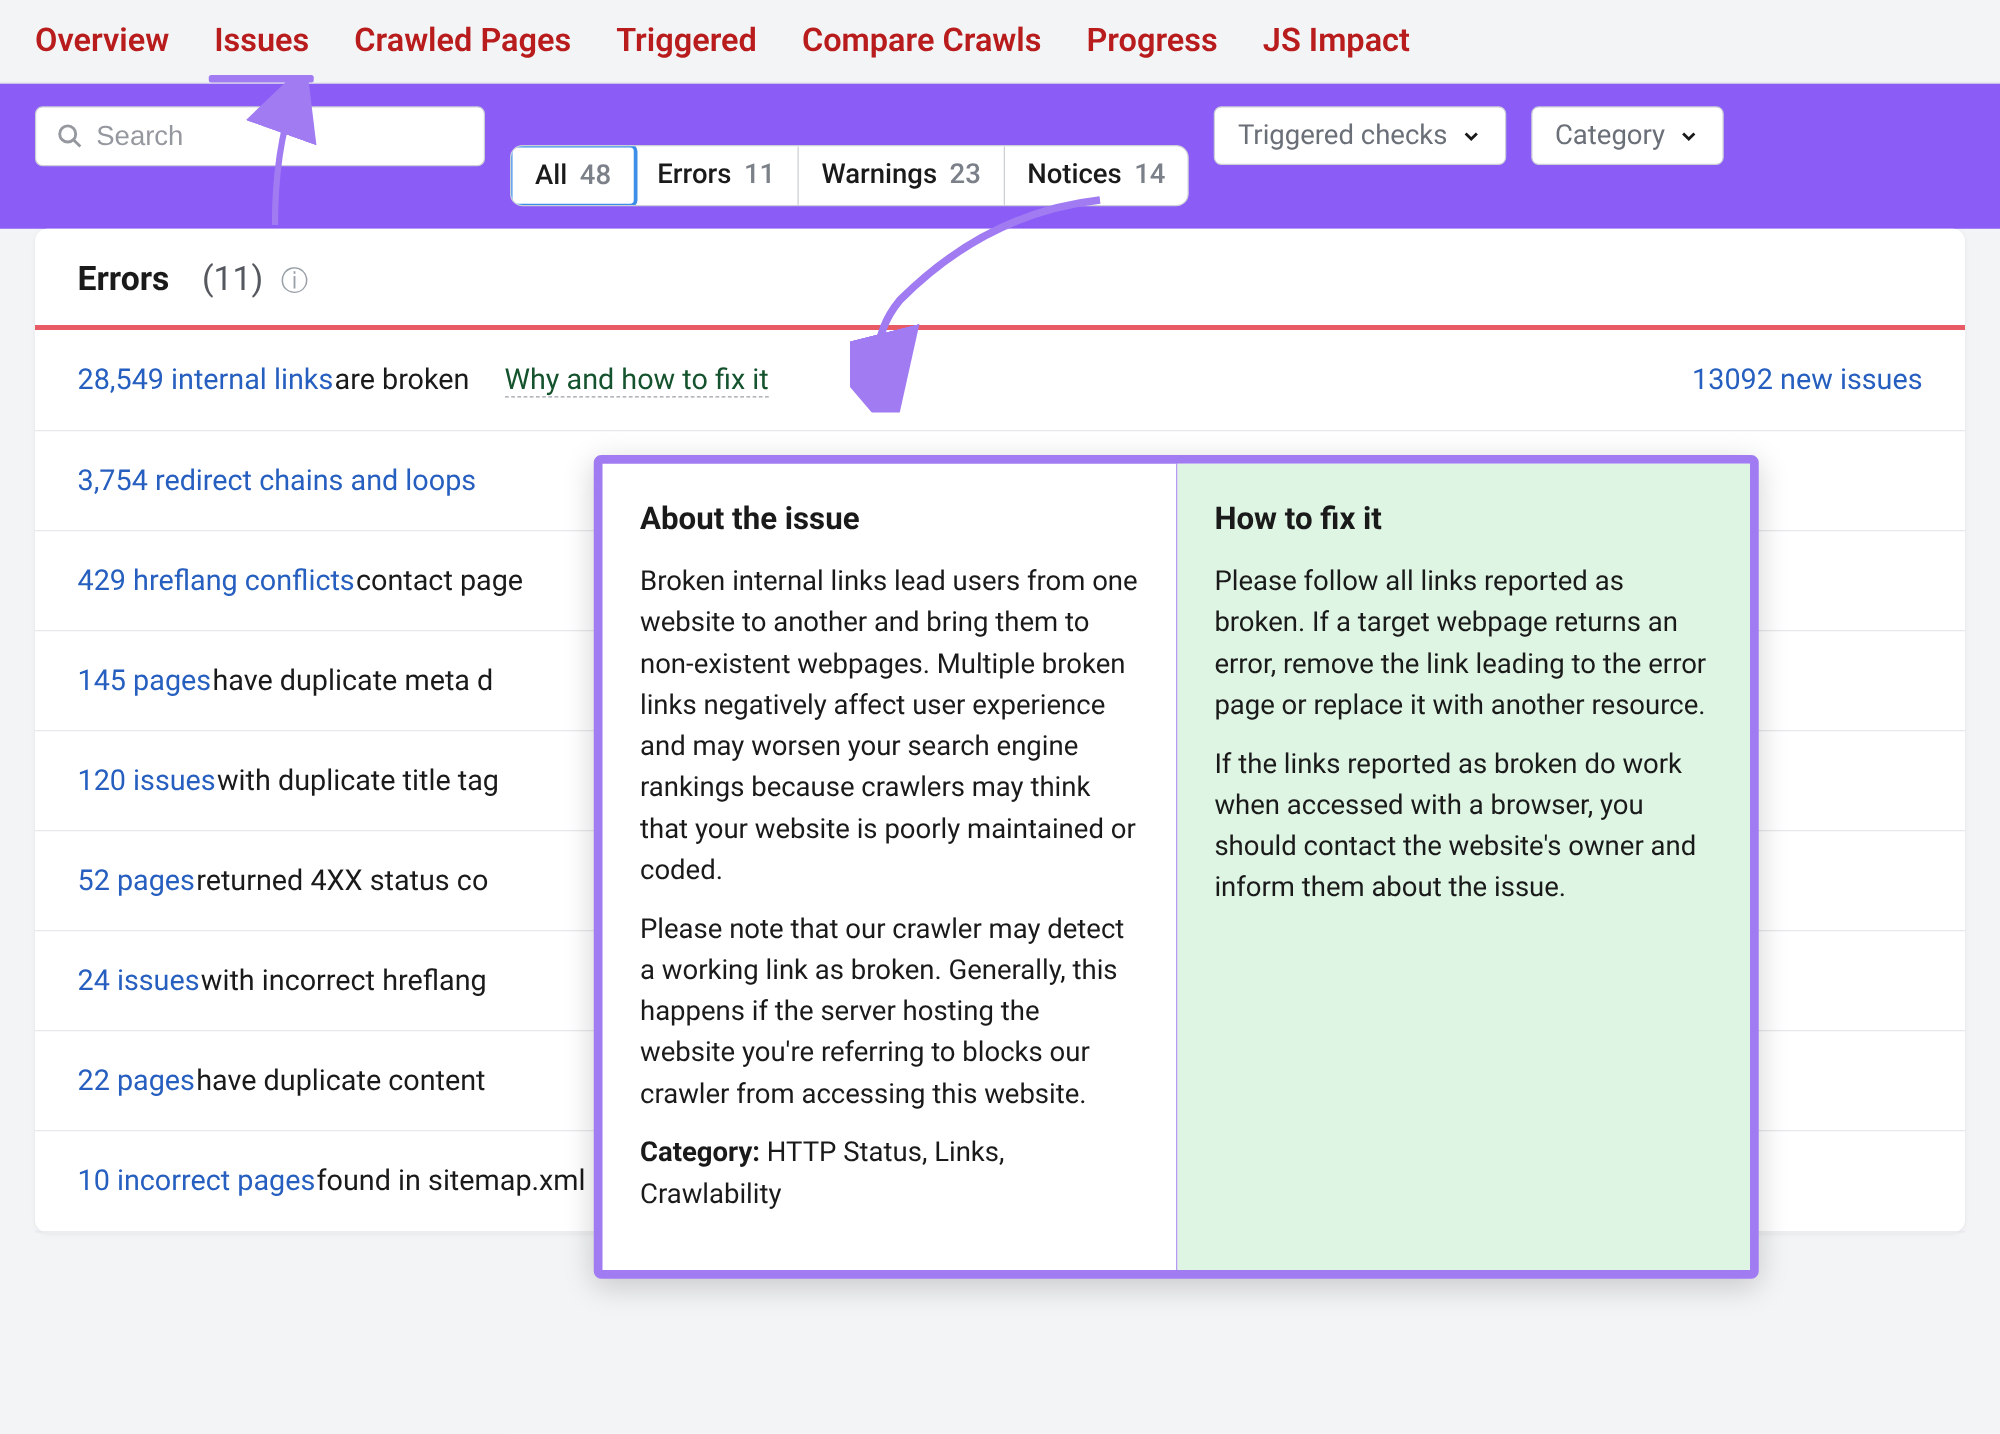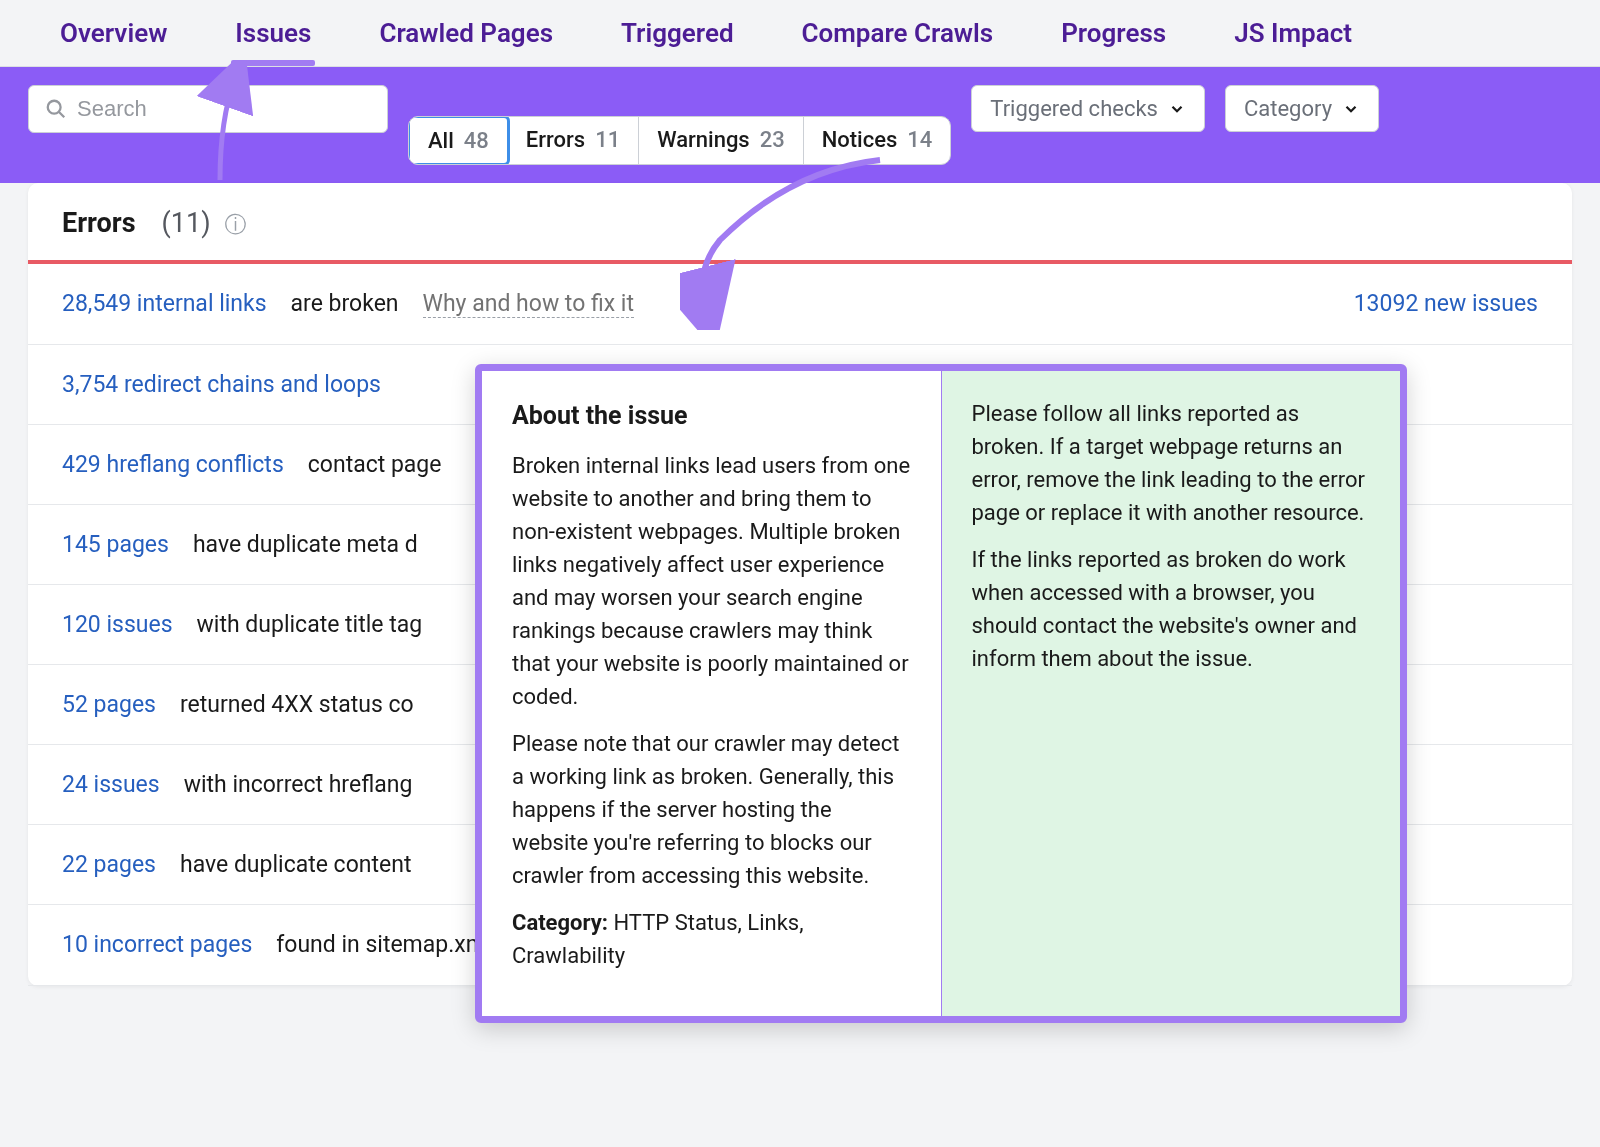--- a/index.html
+++ b/index.html
@@ -17,25 +17,24 @@
   .top-tabs {
     display: flex;
     gap: 36px;
     padding: 18px 28px 0 28px;
     border-bottom: 1px solid #dcdfe3;
     background: #f3f4f6;
   }
   .top-tab {
     font-size: 26px;
     font-weight: 600;
-    color: #4c1d95;
+    color: #b91c1c;
     padding-bottom: 18px;
     cursor: pointer;
     position: relative;
-    margin-left: 32px;
   }
   .top-tab.active::after {
     content: "";
     position: absolute;
     left: -4px; right: -4px; bottom: 0;
     height: 6px;
     background: #a17bf2;
     border-radius: 2px;
   }
 
@@ -131,27 +130,27 @@
 
   .issue-list { }
   .issue-row {
     display: flex;
     align-items: baseline;
     justify-content: space-between;
     padding: 26px 34px;
     border-bottom: 1px solid #e6e8eb;
     font-size: 23px;
   }
-  .issue-left { display:flex; flex-wrap:wrap; gap:24px; align-items: baseline; }
+  .issue-left { display:flex; flex-wrap:wrap; gap:1px; align-items: baseline; }
   .link-blue { color: #265fbf; cursor: pointer; }
   .link-why {
-    color: #737373;
+    color: #14532d;
     border-bottom: 1px dashed #9aa0a8;
     cursor: pointer;
-    margin-left: 0;
+    margin-left: 27px;
   }
   .issue-right { color: #265fbf; cursor: pointer; white-space: nowrap; }
 
   
   .popover {
     position: absolute;
     top: 364px;
     left: 475px;
     width: 932px;
     border: 7px solid #a17bf2;
@@ -309,20 +308,21 @@
   <div class="popover-col left">
     <h3>About the issue</h3>
     <p>Broken internal links lead users from one website to another and bring them to non-existent webpages. Multiple broken links negatively affect user experience and may worsen your search engine rankings because crawlers may think that your website is poorly maintained or coded.</p>
     <p>Please note that our crawler may detect a working link as broken. Generally, this happens if the server hosting the website you're referring to blocks our crawler from accessing this website.</p>
     <p class="cat-line">
       <span class="cat-label">Category:</span>
       <span>HTTP Status, Links, Crawlability</span>
     </p>
   </div>
   <div class="popover-col right">
+    <h3>How to fix it</h3>
     <p>Please follow all links reported as broken. If a target webpage returns an error, remove the link leading to the error page or replace it with another resource.</p>
     <p>If the links reported as broken do work when accessed with a browser, you should contact the website's owner and inform them about the issue.</p>
   </div>
 </div>
 
 <svg class="arrow-svg" style="left:160px; top:60px;" width="120" height="130">
   <defs>
       <marker id="ah1" markerWidth="12" markerHeight="12" refX="6" refY="6" orient="auto">
         <path d="M0,0 L12,6 L0,12 z" fill="#a17bf2"></path>
       </marker>

